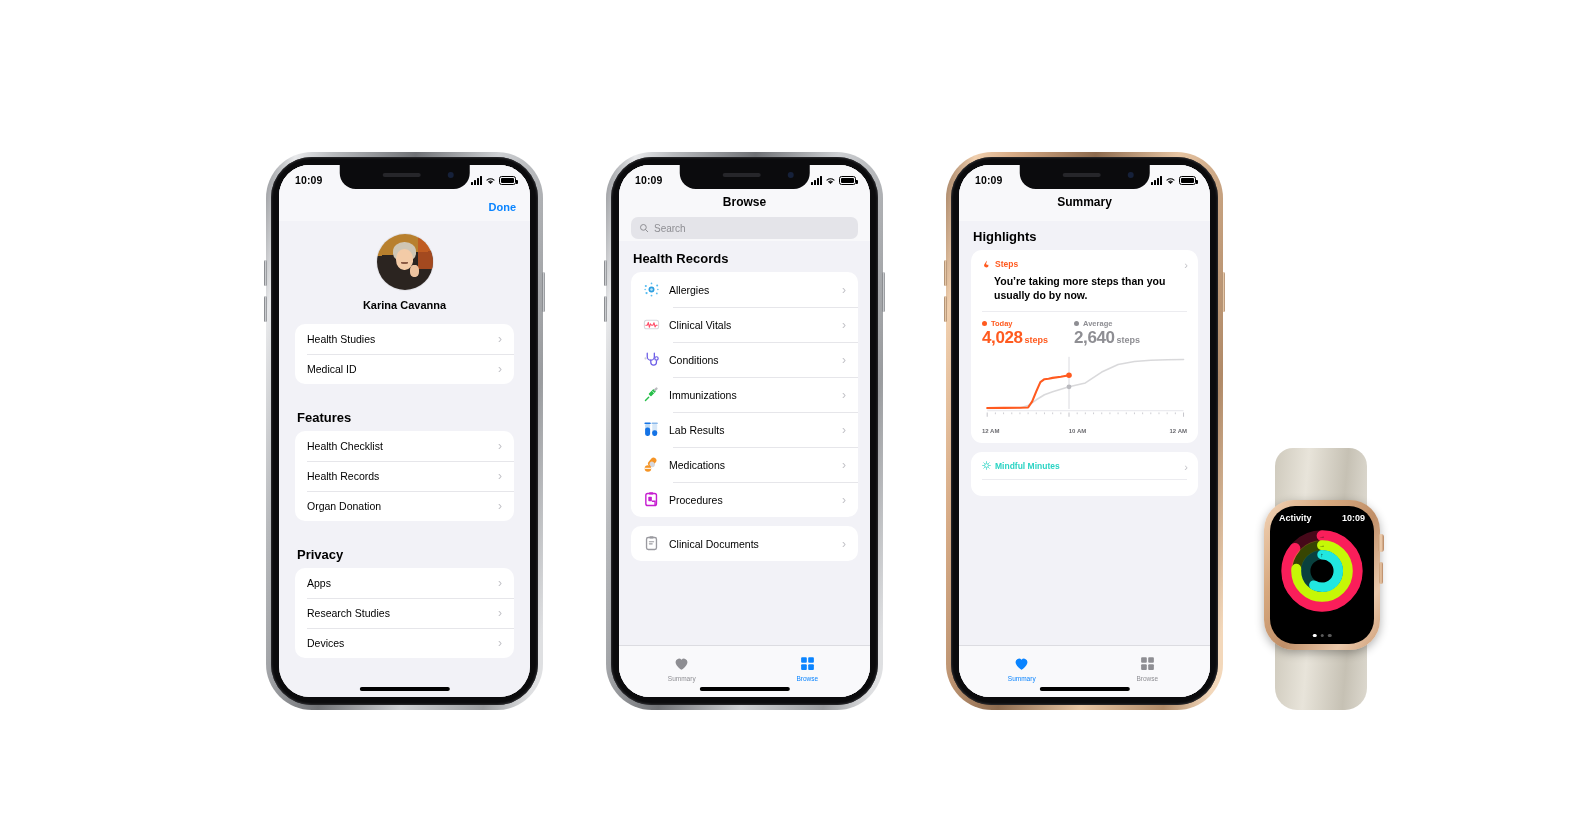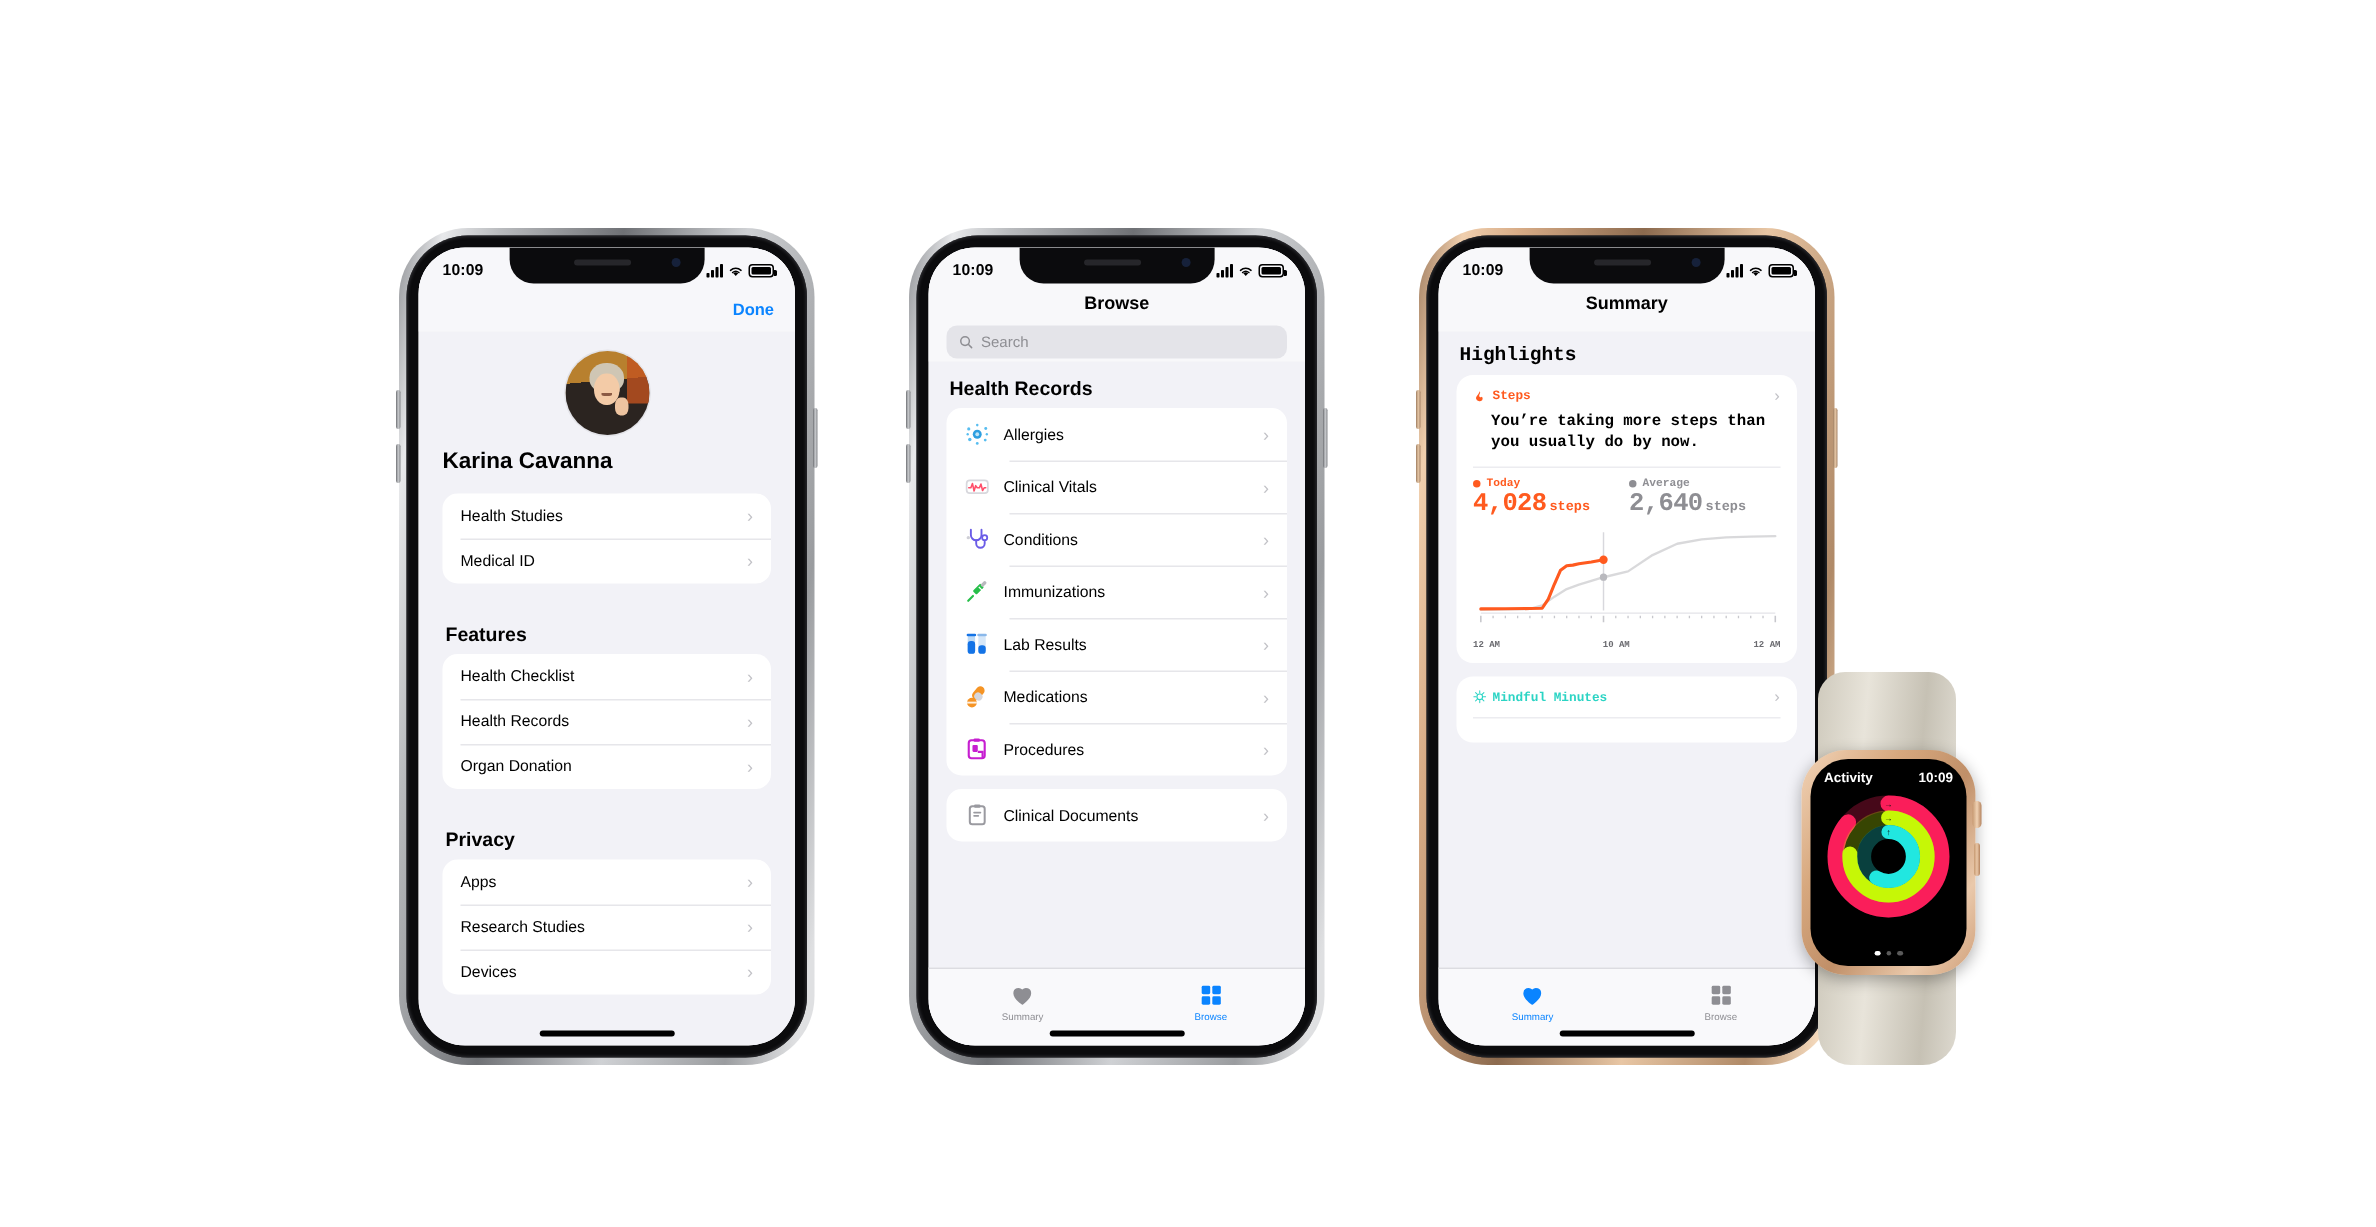--- a/index.html
+++ b/index.html
@@ -102,21 +102,21 @@
       linear-gradient(175deg,#b8802e 0 36%, #2b2420 36% 100%),
       #a9762c;
     position: relative; overflow: hidden;
     box-shadow: 0 0 0 1px rgba(0,0,0,.06);
   }
   .avatar .hair { position:absolute; left:30%; top:14%; width:40%; height:34%; border-radius:50% 50% 40% 40%; background:#cfc6b4; }
   .avatar .face { position:absolute; left:35%; top:26%; width:30%; height:38%; border-radius:48%; background:#f3cba7; }
   .avatar .sm { position:absolute; left:43%; top:50%; width:13%; height:4%; border-radius:0 0 60% 60%; background:#8a5a44; }
   .avatar .hand { position:absolute; left:60%; top:55%; width:16%; height:22%; border-radius:40%; background:#eec4a0; }
   .avatar .wall { position:absolute; right:0; top:0; width:26%; height:62%; background:#c2531f; opacity:.8;}
-  .p1-name { font-size: 15px; font-weight: bold; color:#000; margin: 9px 0 13px; }
+  .p1-name { text-align:center; font-size: 11px; font-weight: bold; color:#000; margin: 9px 0 13px; }
   .p1-sec { margin-top: 26px; }
 
   
   #phone2 { left: 606px; top: 152px; width: 277px; height: 558px; }
   #p2-content { position:absolute; inset:0; background:#f2f2f7; }
   .p2-hdr { position:absolute; top:0; left:0; right:0; height:76px; background:#f8f8fa; padding-top:30px; }
   .p2-search {
     margin: 8px 12px 0; height: 22px; border-radius: 7px; background:#e4e4e9;
     display:flex; align-items:center; gap:5px; padding: 0 8px;
     font-size: 10px; color:#8e8e93;
@@ -130,39 +130,39 @@
   .tab-lbl { font-size: 6.5px; }
   .hico { width:17px; height:17px; flex:none; display:flex; align-items:center; justify-content:center; }
 
   
   .ic { width:17px; height:17px; display:block; }
 
   
   #phone3 { left: 946px; top: 152px; width: 277px; height: 558px; }
   #p3-content { position:absolute; inset:0; background:#f2f2f7; }
   .p3-hdr { position:absolute; top:0; left:0; right:0; height:56px; background:#f8f8fa; padding-top:30px; }
-  .p3-body { position:absolute; top:56px; left:0; right:0; bottom:52px; padding: 4px 12px 0; overflow:hidden;font-family:Liberation Mono, monospace; }
+  .p3-body { position:absolute; top:56px; left:0; right:0; bottom:52px; padding: 4px 12px 0; overflow:hidden; }
   .card { background:#fff; border-radius: 11px; padding: 9px 11px; margin-bottom: 9px; position:relative; }
   .card-kicker { display:flex; align-items:center; gap:4px; font-size:8.5px; font-weight:bold; }
   .card-hdr-chev { position:absolute; right:10px; top:9px; color:#c2c2c7; font-size:11px; }
   .card-text { font-size: 10.5px; font-weight: bold; color:#000; line-height: 1.32; margin-top:6px;margin-left:12px; }
   .divider { height:1px; background:#ececf0; margin: 8px 0 7px; }
   .stat-row { display:flex; gap: 26px; }
   .stat-lbl { display:flex; align-items:center; gap:4px; font-size:7.5px; font-weight:bold; }
   .dot { width:5px; height:5px; border-radius:50%; display:inline-block; }
   .stat-val { font-size: 17px; font-weight: bold; letter-spacing:-.4px; }
   .stat-unit { font-size: 9px; font-weight: bold; margin-left:2px; }
   .axis-lbls { display:flex; justify-content:space-between; font-size:6px; font-weight:bold; color:#6b6b70; margin-top:1px; }
   .p3-tabbar {
     position:absolute; left:0; right:0; bottom:0; height:52px; background:#f9f9fb;
     border-top:1px solid #dcdce1; display:flex; padding-top:9px;
   }
 
   
-  #watch { position:absolute; left: 1185px; top: 448px; width: 148px; height: 262px; }
+  #watch { position:absolute; left: 1248px; top: 448px; width: 148px; height: 262px; }
   .band-top, .band-bot {
     position:absolute; left: 27px; width: 92px; background: linear-gradient(95deg,#cfcabd,#e8e4da 35%,#c6c1b4 75%,#ddd9cf);
   }
   .band-top { top: 0; height: 72px; border-radius: 18px 18px 6px 6px; }
   .band-bot { bottom: 0; height: 88px; border-radius: 6px 6px 22px 22px; }
   .watch-case {
     position:absolute; left: 16px; top: 52px; width: 116px; height: 150px;
     border-radius: 30px;
     background: linear-gradient(125deg,#f2d4b8,#d7a87e 30%,#c08f68 55%,#eac9ab 80%,#cf9f79);
     box-shadow: 0 3px 10px rgba(0,0,0,.3);

